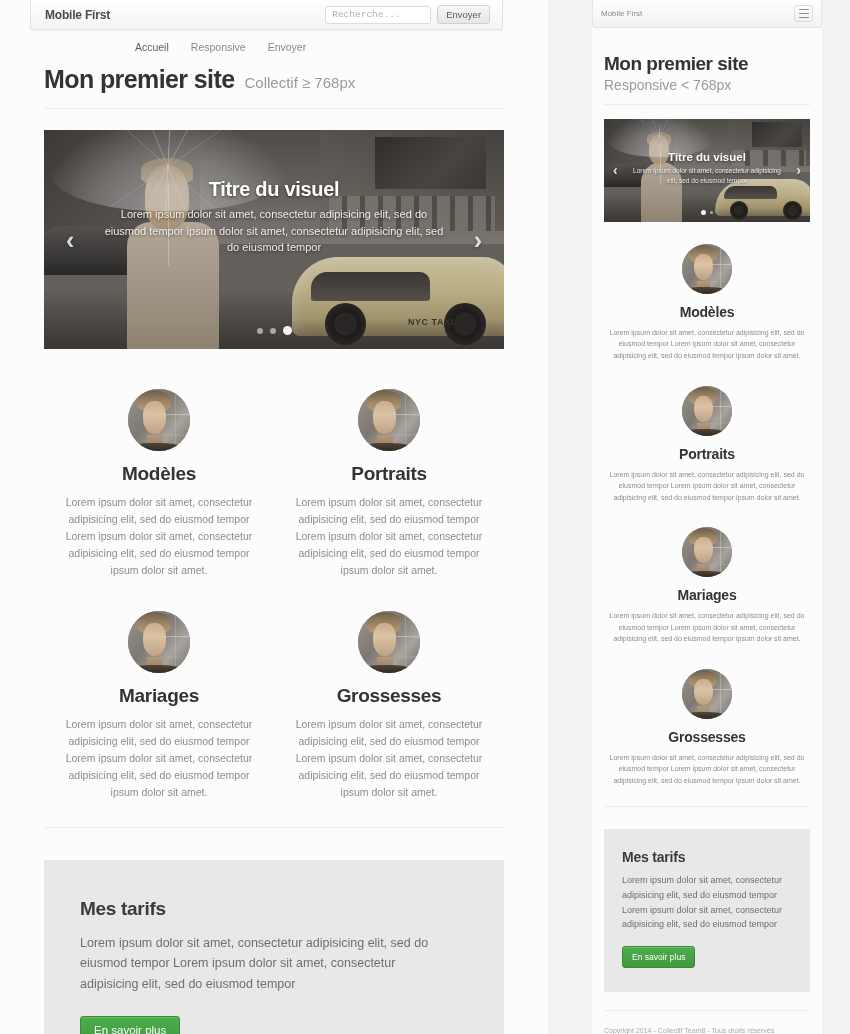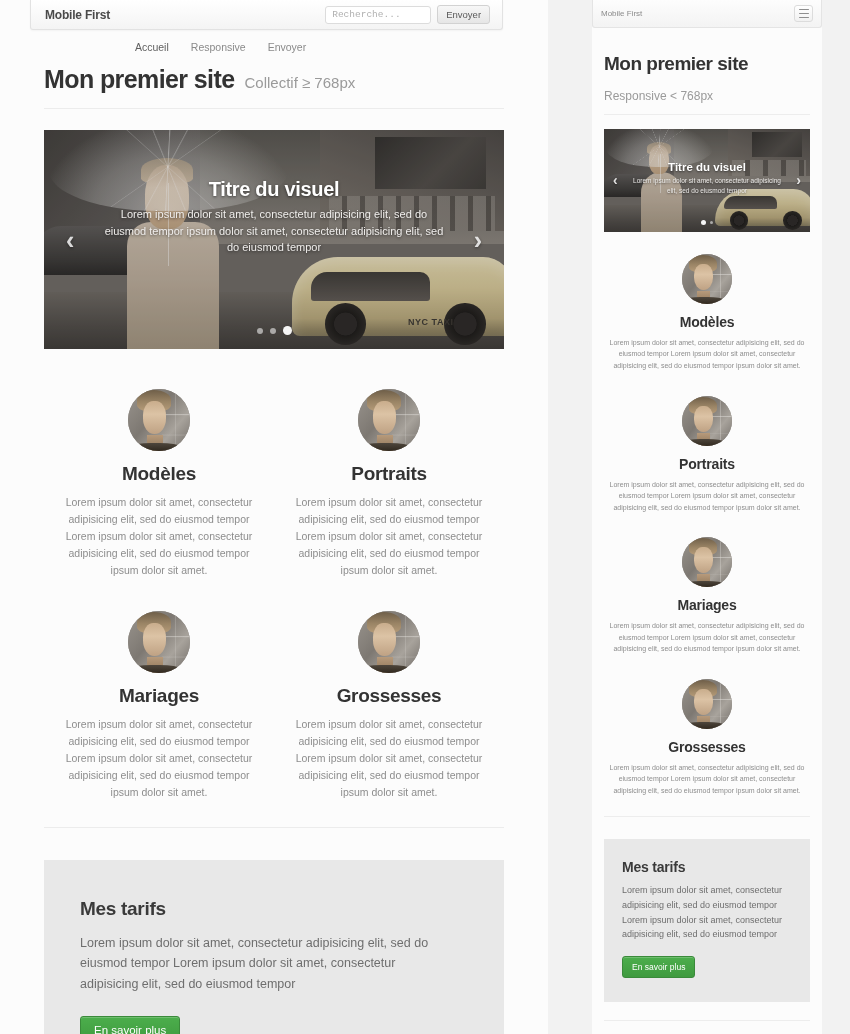--- a/index.html
+++ b/index.html
@@ -352,21 +352,21 @@
   }
   .m-burger span { display: block; width: 10px; height: 1.5px; background: #8e8e8e; border-radius: 1px; }
 
   .m-body { padding: 0 12px; }
 
   .m-head {
     padding-top: 26px; padding-bottom: 11px;
     border-bottom: 1px solid #ededed;
   }
   .m-title { font-size: 19px; font-weight: bold; color: #333; letter-spacing: -0.5px; line-height: 1.1; }
-  .m-sub { font-size: 12px; color: #9a9a9a; margin-top: 14px; }
+  .m-sub { font-size: 14px; color: #9a9a9a; margin-top: 2px; }
 
   .m-carousel {
     position: relative; margin-top: 14px;
     width: 206px; height: 103px; overflow: hidden; background: #6f6a66;
   }
   .m-caption {
     position: absolute; left: 0; right: 0; top: 32px; text-align: center; padding: 0 26px;
     text-shadow: 0 1px 2px rgba(0,0,0,.5);
   }
   .m-car-title { font-size: 11.5px; font-weight: bold; color: #fff; margin-bottom: 3px; }

